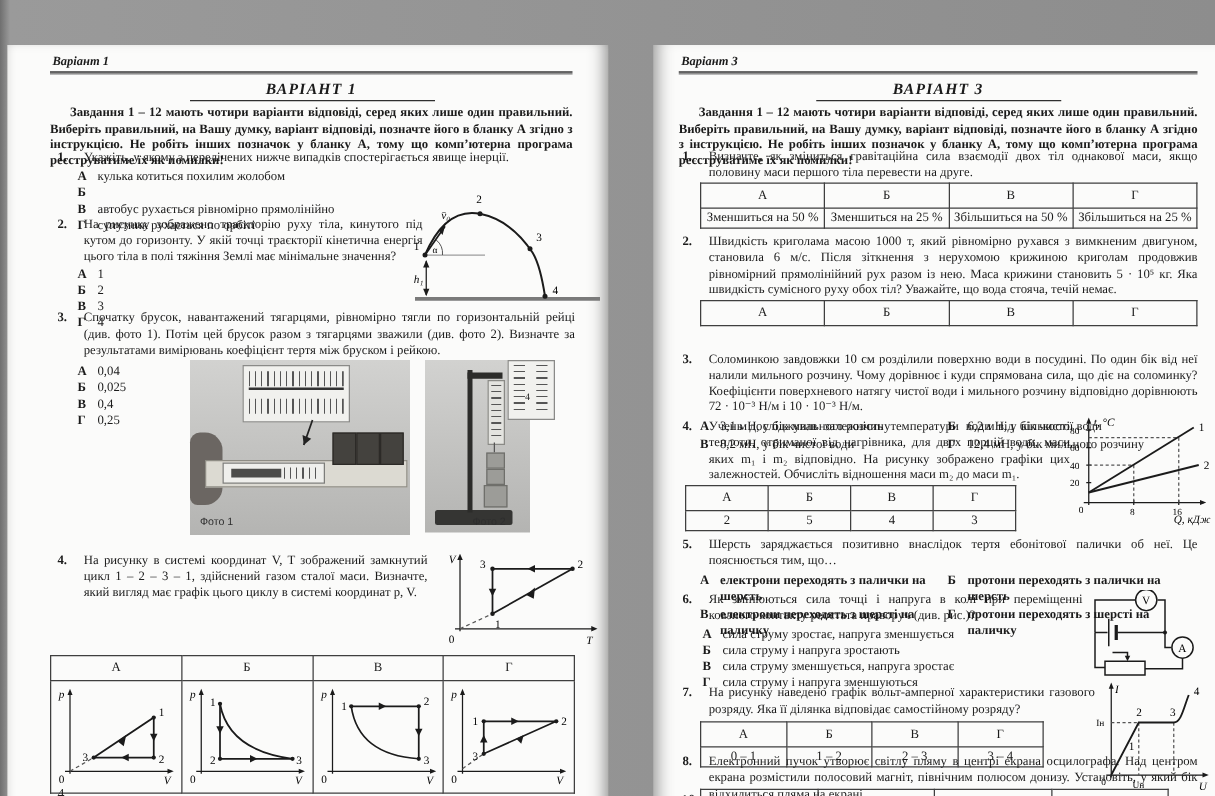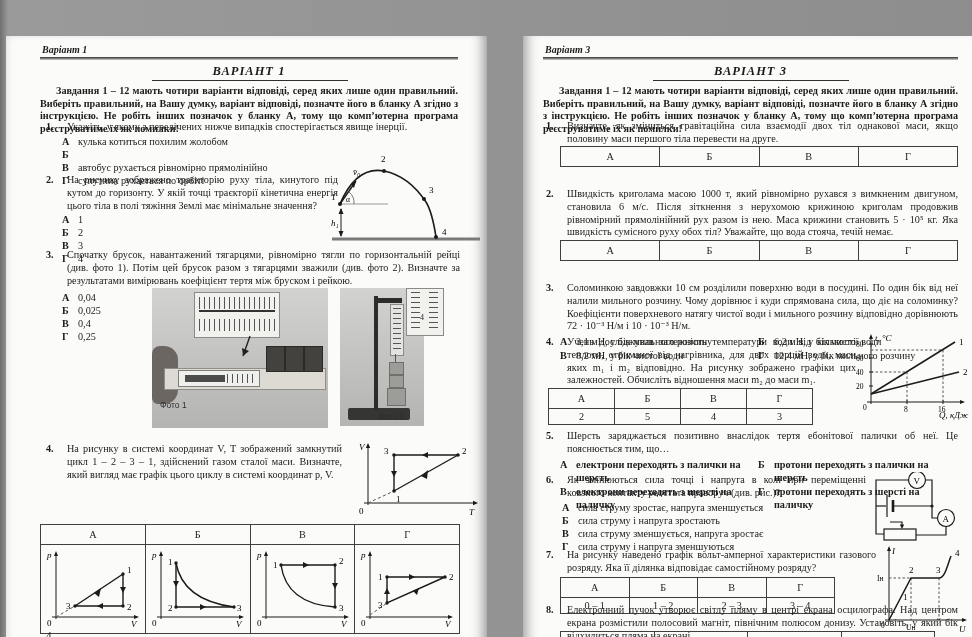--- a/index.html
+++ b/index.html
@@ -170,21 +170,21 @@
     <div class="block" style="left:152px;top:58px;width:17px;height:24px;"></div>
     <div class="inset" style="left:42px;top:4px;width:84px;height:44px;">
       <div class="ruler" style="left:4px;top:4px;width:76px;height:12px;"></div>
       <div class="ruler" style="left:4px;top:26px;width:76px;height:12px;"></div>
       <div style="position:absolute;left:4px;top:17px;width:76px;height:2px;background:#333;"></div>
     </div>
     <svg width="30" height="30" style="position:absolute;left:86px;top:46px;">
       <line x1="12" y1="2" x2="5" y2="22" stroke="#222" stroke-width="1.4"></line>
       <polygon points="5,22 4,14 11,17" fill="#222"></polygon>
     </svg>
-    <div class="cap" style="left:8px;top:112px;">Фото 1</div>
+    <div class="cap" style="left:8px;top:124px;">Фото 1</div>
   </div>
 
   <div class="photo" style="left:334px;top:252px;width:84px;height:138px;">
     <div class="base" style="left:8px;top:120px;width:62px;height:12px;"></div>
     <div class="rod" style="left:34px;top:8px;width:4px;height:114px;"></div>
     <div class="rod" style="left:34px;top:10px;width:28px;height:5px;"></div>
     <div class="scale2" style="left:50px;top:16px;width:12px;height:50px;">
       <div class="rulerv" style="left:2px;top:3px;width:8px;height:44px;"></div>
     </div>
     <div style="position:absolute;left:55px;top:66px;width:1px;height:8px;background:#555;"></div>
@@ -349,20 +349,26 @@
     </div>
   </div>
   <table class="ans" style="left:37px;top:110px;width:398px;">
     <tbody>
         <tr class="hdr">
       <td>А</td>
           <td>Б</td>
       <td>В</td>
           <td>Г</td>
     </tr>
+    <tr>
+      <td>Зменшиться на 50 %</td>
+          <td>Зменшиться на 25 %</td>
+      <td>Збільшиться на 50 %</td>
+          <td>Збільшиться на 25 %</td>
+    </tr>
   </tbody>
     </table>
 
   <div class="q" style="left:23px;top:152px;width:412px;">
     <div class="first">
       <span class="num">2.</span>
       <span class="txt">Швидкість криголама масою 1000 т, який рівномірно рухався з вимкненим двигуном, становила 6 м/с. Після зіткнення з нерухомою крижиною криголам продовжив рівномірний прямолінійний рух разом із нею. Маса крижини становить 5 · 10⁵ кг. Яка швидкість сумісного руху обох тіл? Уважайте, що вода стояча, течій немає.</span>
     </div>
   </div>
   <table class="ans" style="left:37px;top:204px;width:398px;">

